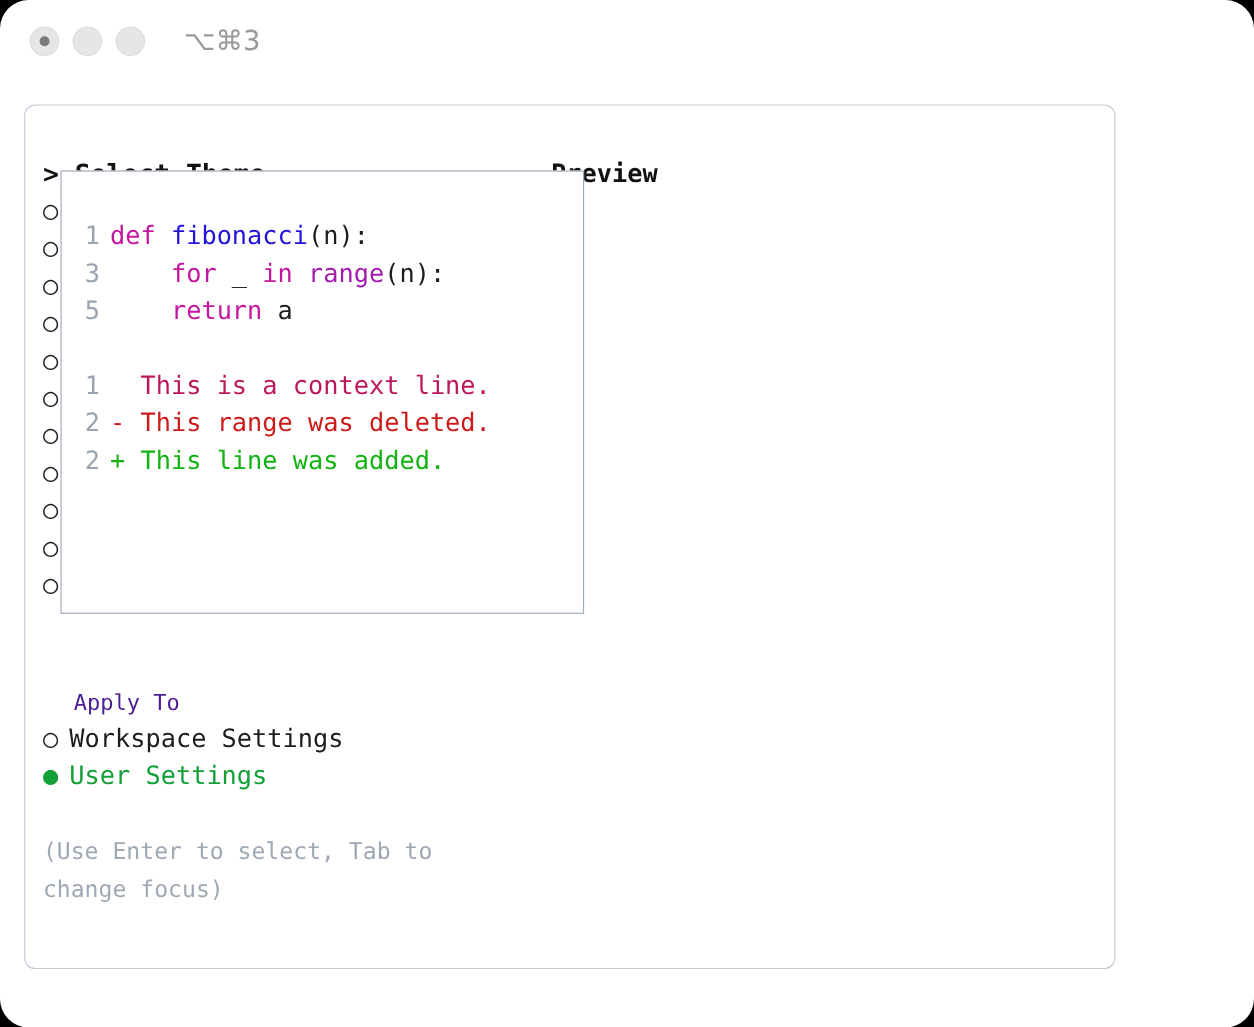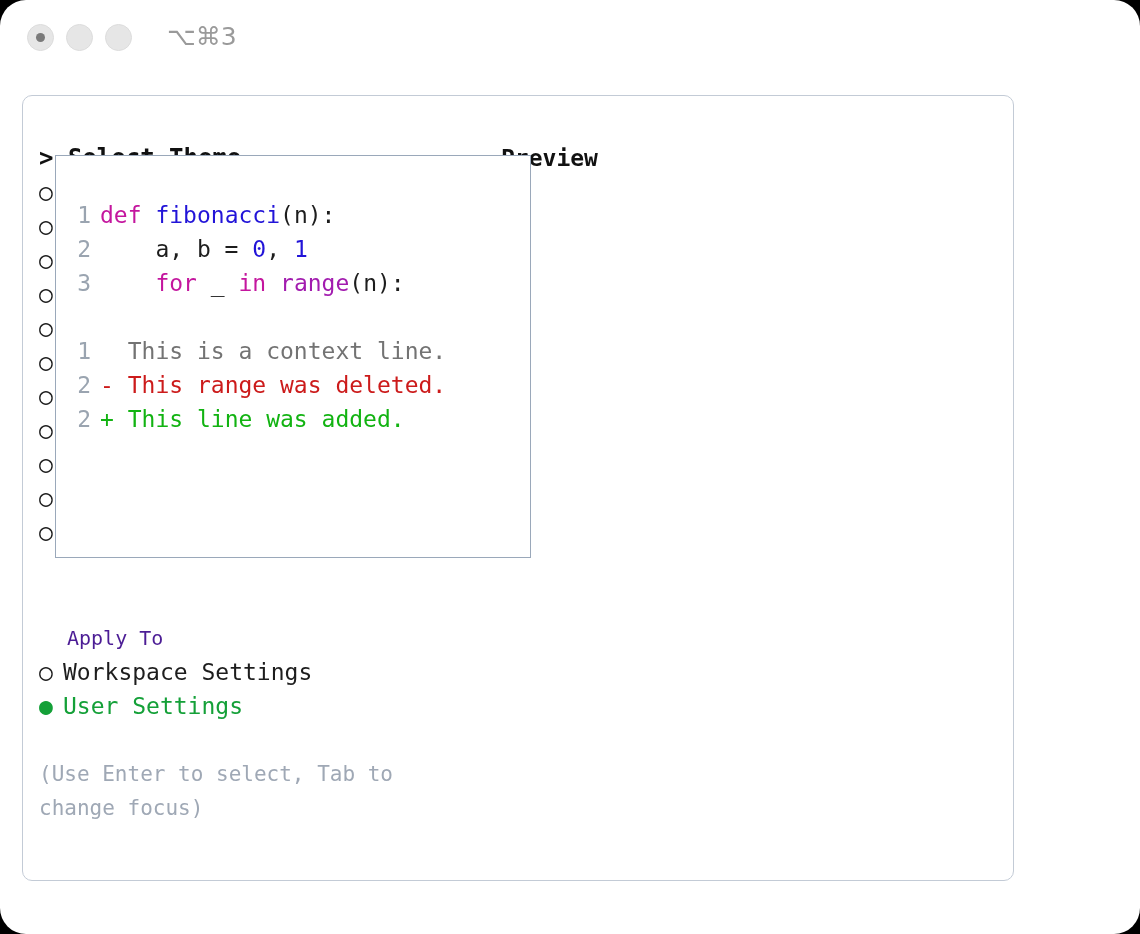--- a/index.html
+++ b/index.html
@@ -188,21 +188,21 @@
     margin-right: 9px;
   }
   .kw   { color: #c4169e; }
   .fn   { color: #2214d8; }
   .num  { color: #2214d8; }
   .call { color: #a21caf; }
   .plain{ color: #1d1d1d; }
 
   .blank-line { height: 34px; }
 
-  .ctx  { color: #737373; margin-top: 32px; }
+  .ctx  { color: #be185d; margin-top: 32px; }
   .del  { color: #cc1b1b; }
   .add  { color: #12b312; }
 </style>
 </head>
 <body>
 
 <div id="page">
 
   <div id="titlebar">
     <div class="dots">
@@ -250,22 +250,22 @@
     </div>
 
     <div id="right-pane">
       <div id="preview-title">Preview</div>
     </div>
 
     <div id="preview-box">
       <div id="code-area">
         <div id="code-lines">
             <div class="code-line"><span class="ln">1</span><span class="kw">def</span><span class="plain"> </span><span class="fn">fibonacci</span><span class="plain">(n):</span></div>
-            <div class="code-line"><span class="ln">2</span><span class="plain">    a, b = </span><span class="num">0</span><span class="plain">, </span><span class="num">1</span></div>
             <div class="code-line"><span class="ln">3</span><span class="plain">    </span><span class="kw">for</span><span class="plain"> _ </span><span class="kw">in</span><span class="plain"> </span><span class="call">range</span><span class="plain">(n):</span></div>
+            <div class="code-line"><span class="ln">5</span><span class="plain">    </span><span class="kw">return</span><span class="plain"> a</span></div>
           </div>
         <div class="blank-line"></div>
         <div id="diff-lines">
             <div class="code-line"><span class="ln">1</span><span class="ctx">  </span><span class="ctx">This is a context line.</span></div>
             <div class="code-line"><span class="ln">2</span><span class="del">- </span><span class="del">This range was deleted.</span></div>
             <div class="code-line"><span class="ln">2</span><span class="add">+ </span><span class="add">This line was added.</span></div>
           </div>
       </div>
     </div>
 

